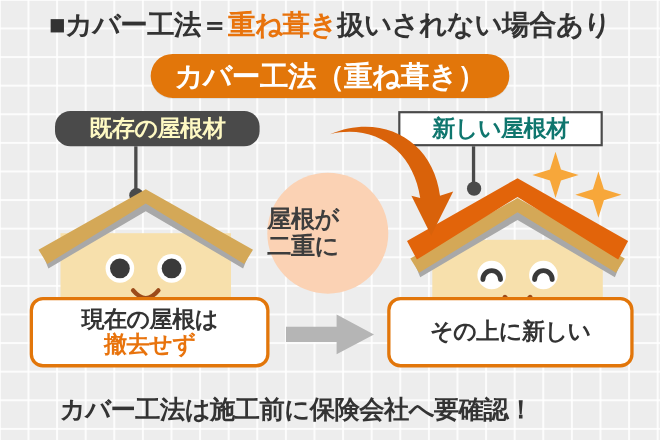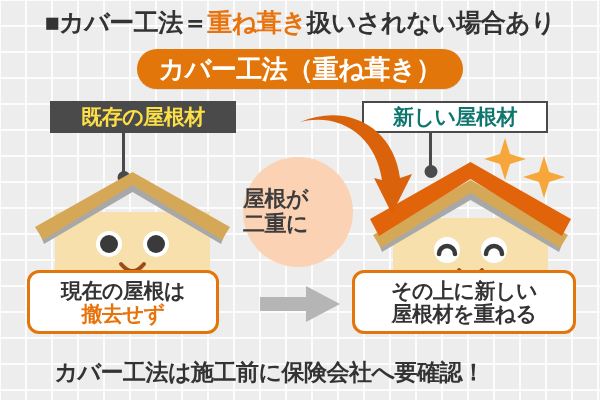--- a/index.html
+++ b/index.html
@@ -38,21 +38,21 @@
   #pill span{
     color:#ffffff;font-size:26px;font-weight:bold;letter-spacing:-0.5px;
     white-space:nowrap;line-height:1;
   }
 
   
   .lbl{
     height:32px;display:flex;align-items:center;justify-content:center;
     font-size:21px;font-weight:bold;letter-spacing:-0.5px;white-space:nowrap;
   }
-  #lbl-existing{left:50px;top:101px;width:186px;background:#4a4a4a;color:#fde047;}
+  #lbl-existing{left:50px;top:101px;width:186px;background:#4a4a4a;color:#fef9c3;border-radius:14px;}
   #lbl-new{left:362px;top:101px;width:186px;background:#ffffff;color:#0f766e;
            border:2px solid #4a4a4a;box-sizing:border-box;}
 
   .conn{width:3px;background:#4a4a4a;}
   .conn .dot{
     position:absolute;left:50%;bottom:-5px;transform:translateX(-50%);
     width:13px;height:13px;border-radius:50%;background:#4a4a4a;
   }
   #conn-left{left:122px;top:133px;height:46px;}
   #conn-right{left:429px;top:133px;height:40px;}
@@ -73,21 +73,21 @@
     font-size:22px;font-weight:bold;color:#3d3d3d;line-height:1.12;
     letter-spacing:-0.5px;
   }
 
   
   .bbox{
     height:64px;background:#ffffff;border:3px solid #e2760a;border-radius:12px;
     box-sizing:border-box;display:flex;flex-direction:column;
     align-items:center;justify-content:center;line-height:1.1;
   }
-  #box-left{left:27px;top:270px;width:192px;}
+  #box-left{left:27px;top:270px;width:218px;}
   #box-right{left:352px;top:270px;width:224px;}
   .bbox .l1{font-size:21px;font-weight:bold;color:#333333;letter-spacing:-0.5px;white-space:nowrap;}
   .bbox .l2{font-size:21px;font-weight:bold;letter-spacing:-0.5px;white-space:nowrap;}
   .l2.orange{color:#e8730c;}
   .l2.dark{color:#333333;}
 
   
   #caption{
     left:0;top:357px;width:539px;text-align:center;
     font-size:23px;font-weight:bold;color:#333333;
@@ -182,20 +182,19 @@
   </div>
 
   <div class="abs" style="left:258px;top:284px;">
     <svg width="84" height="40" viewBox="0 0 84 40">
       <polygon points="2,13 48,13 48,2 82,20 48,38 48,27 2,27" fill="#b5b5b5"></polygon>
     </svg>
   </div>
 
   <div class="abs bbox" id="box-right">
     <span class="l1">その上に新しい</span>
-    <span class="l2 dark">屋根材を重ねる</span>
   </div>
 
   <div class="abs" id="caption">
     <span>カバー工法は施工前に保険会社へ要確認！</span>
   </div>
 
 </div>
 
 </body></html>

